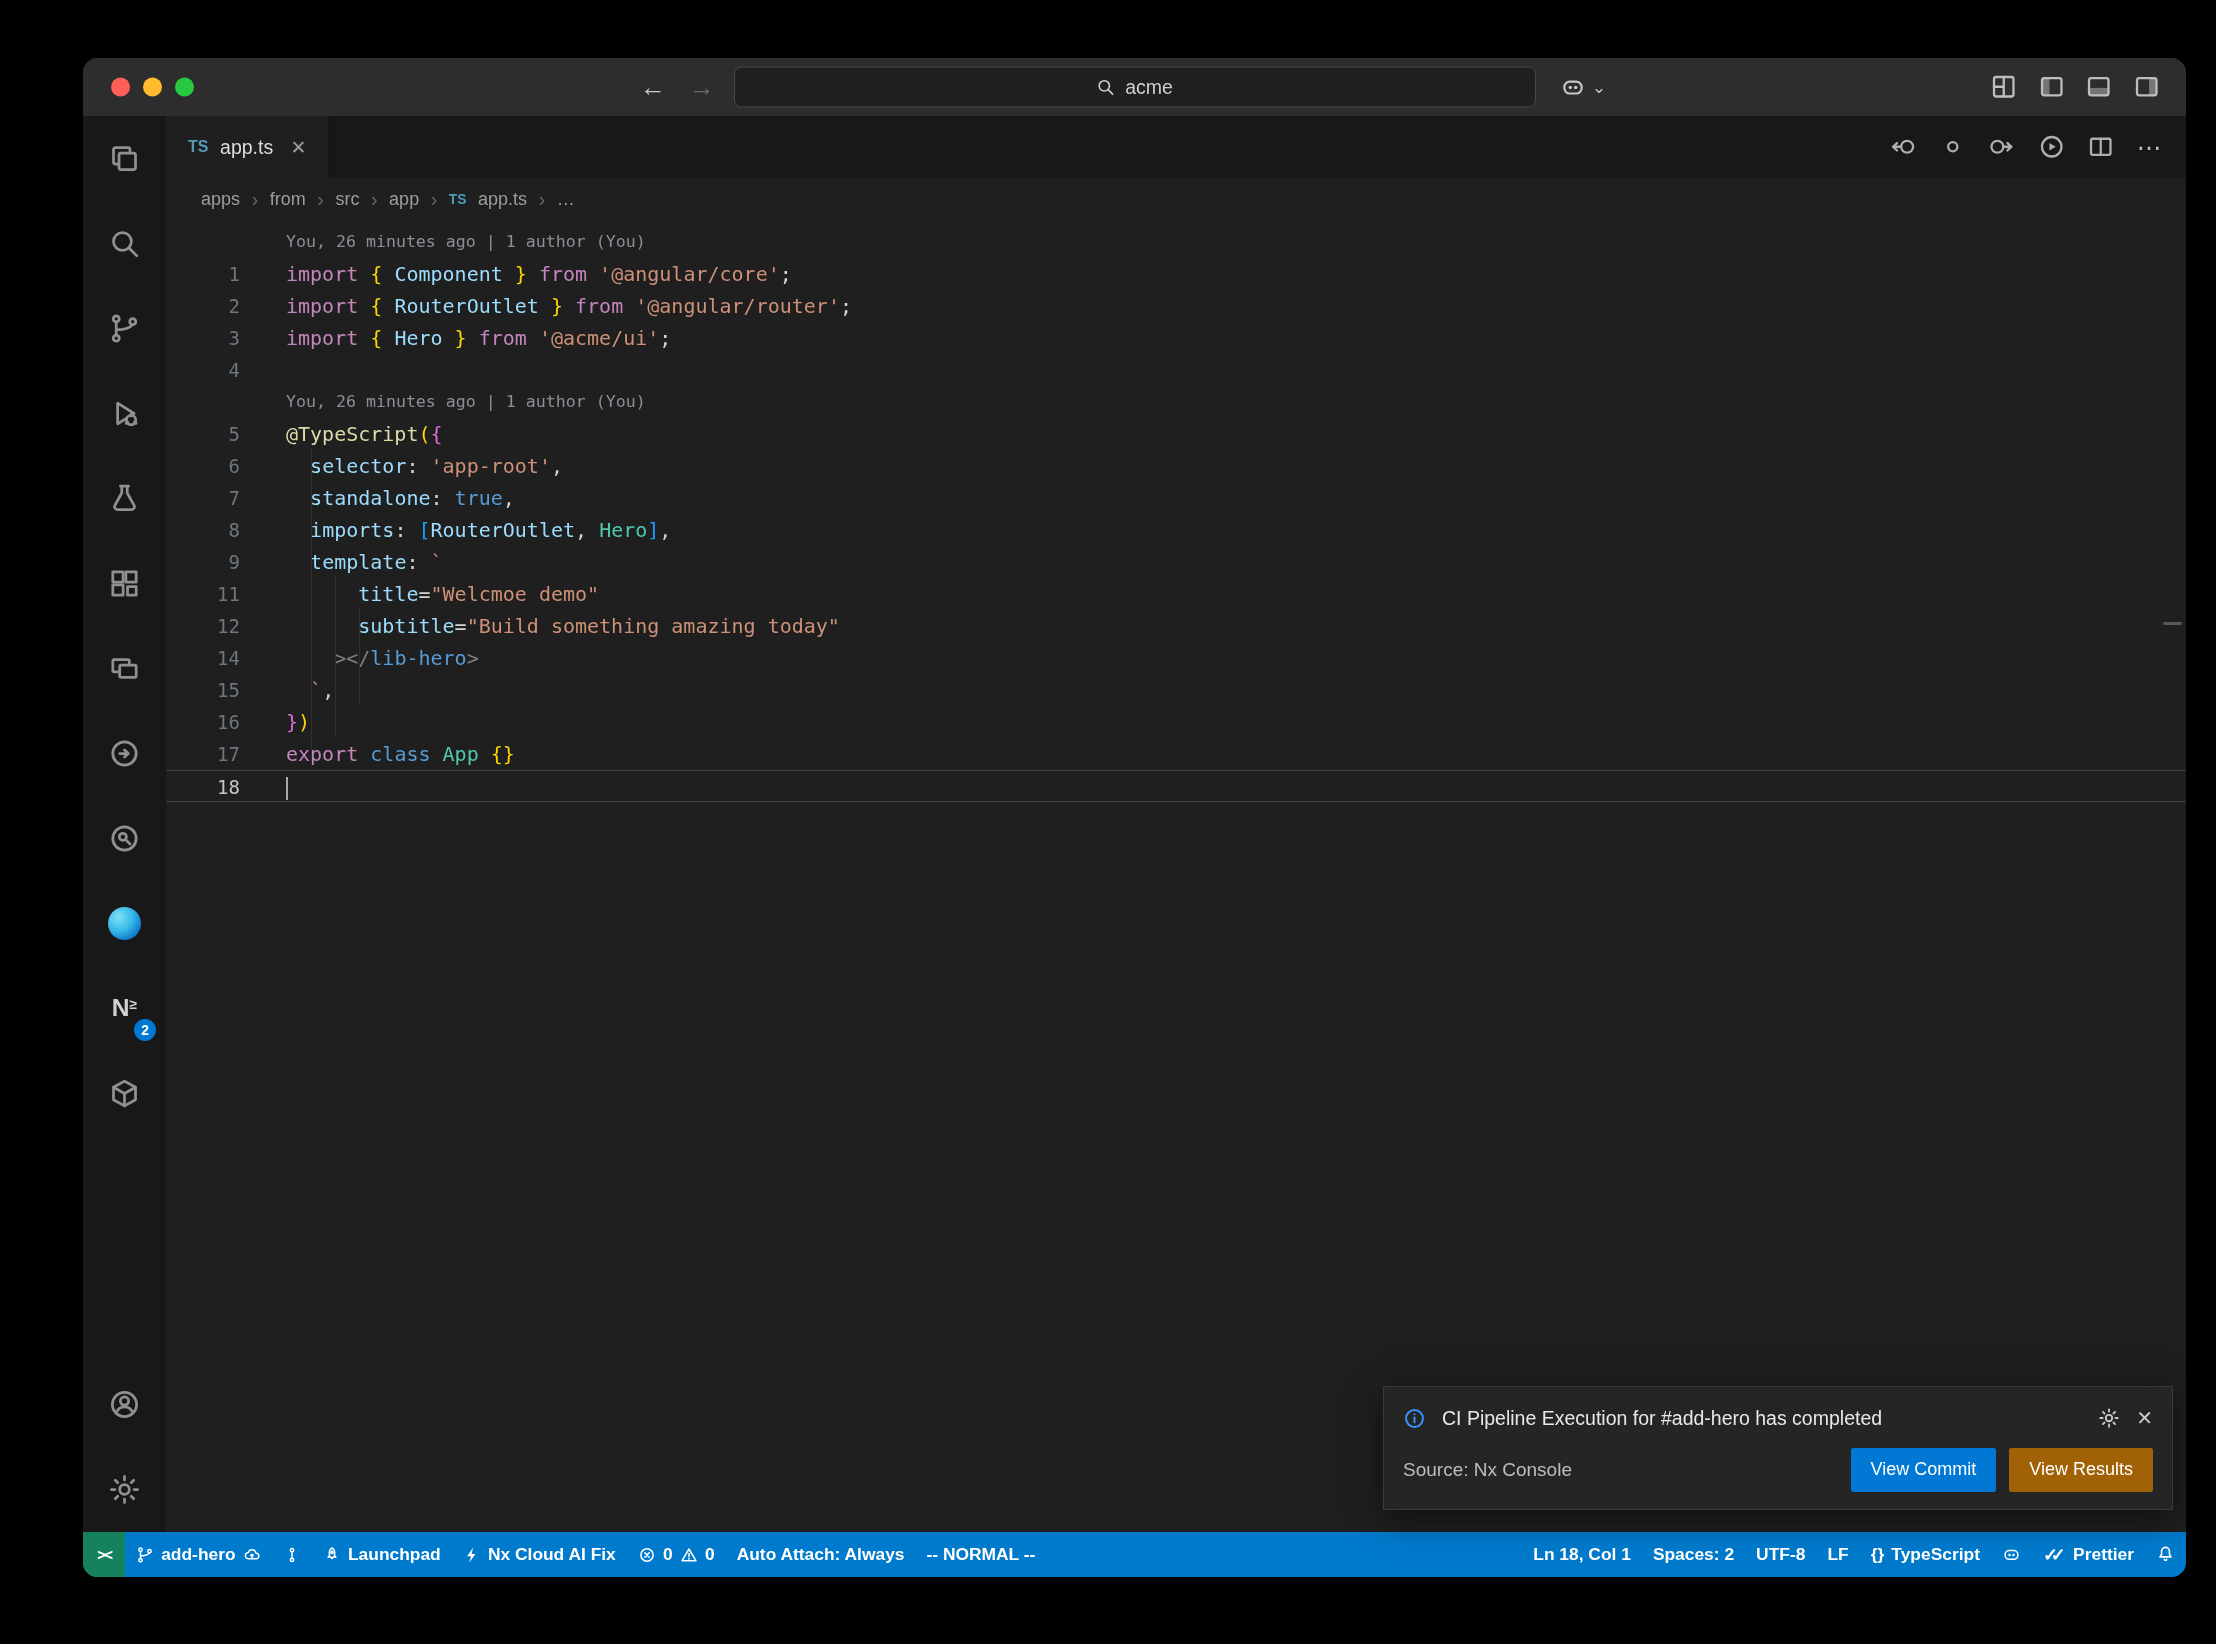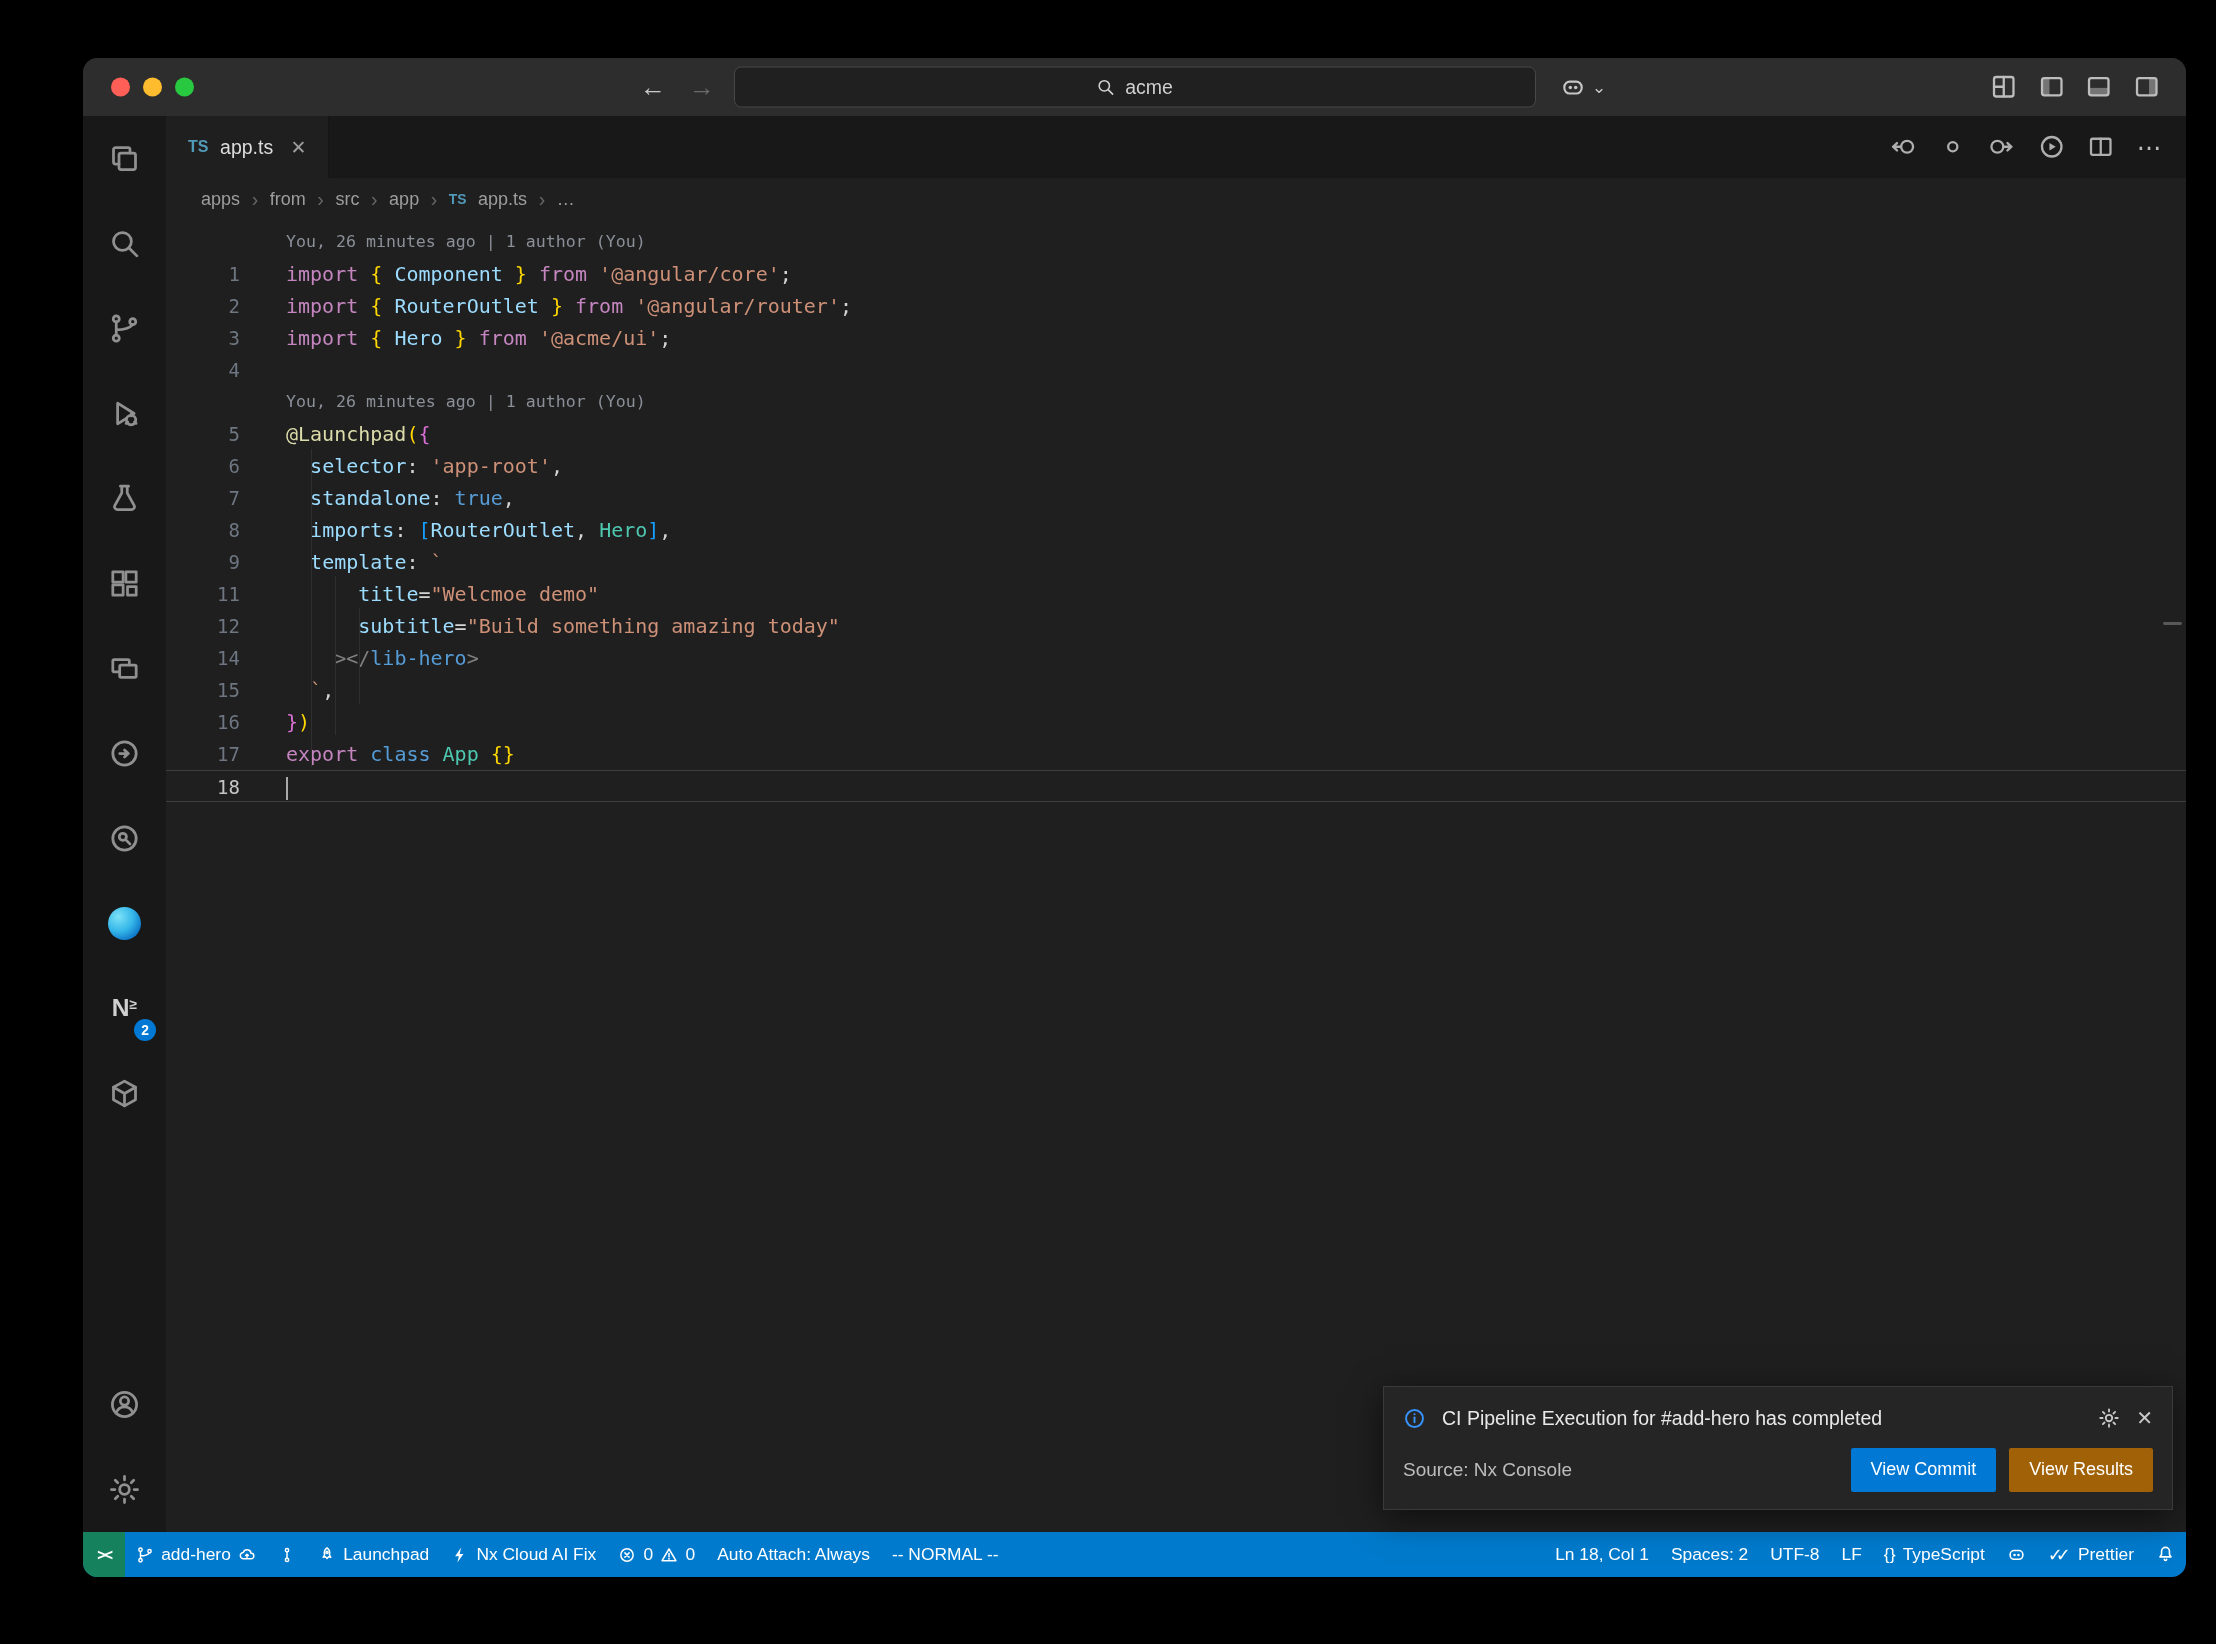--- a/index.html
+++ b/index.html
@@ -64,21 +64,21 @@
   .notif-icon-btn{color:#c9c9c9;}
   .notif-close{color:#c9c9c9;font-size:20px;}
   .notif-foot{display:flex;align-items:center;padding:11.6px 19px 17.4px;font-size:19px;color:#bdbdbd;}
   .notif-buttons{margin-left:auto;display:flex;gap:13px;}
   .btn{height:44px;padding:0 20px;border:none;border-radius:2.2px;font-size:18px;color:#fff;font-family:"Liberation Sans",sans-serif;cursor:pointer;}
   .btn-primary{background:var(--accent,#0078D4);}
   .btn-secondary{background:#a16207;}
 
   
   .statusbar{flex:0 0 45px;background:var(--statusbar,#007ACC);display:flex;align-items:center;color:#fff;font-size:17.4px;}
-  .sb-item{display:flex;align-items:center;gap:7.2px;padding:4px 11px;height:100%;}
+  .sb-item{display:flex;align-items:center;gap:7.2px;padding:4px 11px;height:100%;font-weight:bold;}
   .sb-remote{background:var(--remote,#16825D);width:42px;justify-content:center;padding:0;font-weight:700;font-size:15px;
     letter-spacing:-2.2px;font-family:"DejaVu Sans Mono",monospace;}
   .sb-right{margin-left:auto;display:flex;height:100%;}
   .checks{letter-spacing:-7.2px;margin-right:7.2px;font-size:18px;}
 </style>
 </head>
 <body>
 
 <div class="window">
 
@@ -269,21 +269,21 @@
       </div>
 
       <div class="editor">
         <div>
             <div class="row blame"><span class="ln"></span><span class="code">You, 26 minutes ago | 1 author (You)</span></div>
             <div class="row"><span class="ln">1</span><span class="code"><span style="color: rgb(197, 134, 192);">import </span><span style="color: rgb(255, 215, 0);">{ </span><span style="color: rgb(156, 220, 254);">Component</span><span style="color: rgb(255, 215, 0);"> }</span><span style="color: rgb(197, 134, 192);"> from </span><span style="color: rgb(206, 145, 120);">'@angular/core'</span><span style="color: rgb(212, 212, 212);">;</span></span></div>
             <div class="row"><span class="ln">2</span><span class="code"><span style="color: rgb(197, 134, 192);">import </span><span style="color: rgb(255, 215, 0);">{ </span><span style="color: rgb(156, 220, 254);">RouterOutlet</span><span style="color: rgb(255, 215, 0);"> }</span><span style="color: rgb(197, 134, 192);"> from </span><span style="color: rgb(206, 145, 120);">'@angular/router'</span><span style="color: rgb(212, 212, 212);">;</span></span></div>
             <div class="row"><span class="ln">3</span><span class="code"><span style="color: rgb(197, 134, 192);">import </span><span style="color: rgb(255, 215, 0);">{ </span><span style="color: rgb(156, 220, 254);">Hero</span><span style="color: rgb(255, 215, 0);"> }</span><span style="color: rgb(197, 134, 192);"> from </span><span style="color: rgb(206, 145, 120);">'@acme/ui'</span><span style="color: rgb(212, 212, 212);">;</span></span></div>
             <div class="row"><span class="ln">4</span><span class="code"></span></div>
             <div class="row blame"><span class="ln"></span><span class="code">You, 26 minutes ago | 1 author (You)</span></div>
-            <div class="row"><span class="ln">5</span><span class="code"><span style="color: rgb(220, 220, 170);">@Launchpad</span><span style="color: rgb(255, 215, 0);">(</span><span style="color: rgb(218, 112, 214);">{</span></span></div>
+            <div class="row"><span class="ln">5</span><span class="code"><span style="color: rgb(220, 220, 170);">@TypeScript</span><span style="color: rgb(255, 215, 0);">(</span><span style="color: rgb(218, 112, 214);">{</span></span></div>
             <div class="row"><span class="ln">6</span><span class="code"><span style="color: rgb(212, 212, 212);">  </span><span style="color: rgb(156, 220, 254);">selector</span><span style="color: rgb(212, 212, 212);">: </span><span style="color: rgb(206, 145, 120);">'app-root'</span><span style="color: rgb(212, 212, 212);">,</span></span></div>
             <div class="row"><span class="ln">7</span><span class="code"><span style="color: rgb(212, 212, 212);">  </span><span style="color: rgb(156, 220, 254);">standalone</span><span style="color: rgb(212, 212, 212);">: </span><span style="color: rgb(86, 156, 214);">true</span><span style="color: rgb(212, 212, 212);">,</span></span></div>
             <div class="row"><span class="ln">8</span><span class="code"><span style="color: rgb(212, 212, 212);">  </span><span style="color: rgb(156, 220, 254);">imports</span><span style="color: rgb(212, 212, 212);">: </span><span style="color: rgb(23, 159, 255);">[</span><span style="color: rgb(156, 220, 254);">RouterOutlet</span><span style="color: rgb(212, 212, 212);">, </span><span style="color: rgb(78, 201, 176);">Hero</span><span style="color: rgb(23, 159, 255);">]</span><span style="color: rgb(212, 212, 212);">,</span></span></div>
             <div class="row"><span class="ln">9</span><span class="code"><span style="color: rgb(212, 212, 212);">  </span><span style="color: rgb(156, 220, 254);">template</span><span style="color: rgb(212, 212, 212);">: </span><span style="color: rgb(206, 145, 120);">`</span></span></div>
             <div class="row"><span class="ln">11</span><span class="code"><span style="color: rgb(212, 212, 212);">      </span><span style="color: rgb(156, 220, 254);">title</span><span style="color: rgb(212, 212, 212);">=</span><span style="color: rgb(206, 145, 120);">"Welcmoe demo"</span></span></div>
             <div class="row"><span class="ln">12</span><span class="code"><span style="color: rgb(212, 212, 212);">      </span><span style="color: rgb(156, 220, 254);">subtitle</span><span style="color: rgb(212, 212, 212);">=</span><span style="color: rgb(206, 145, 120);">"Build something amazing today"</span></span></div>
             <div class="row"><span class="ln">14</span><span class="code"><span style="color: rgb(212, 212, 212);">    </span><span style="color: rgb(128, 128, 128);">&gt;&lt;/</span><span style="color: rgb(86, 156, 214);">lib-hero</span><span style="color: rgb(128, 128, 128);">&gt;</span></span></div>
             <div class="row"><span class="ln">15</span><span class="code"><span style="color: rgb(212, 212, 212);">  </span><span style="color: rgb(206, 145, 120);">`</span><span style="color: rgb(212, 212, 212);">,</span></span></div>
             <div class="row"><span class="ln">16</span><span class="code"><span style="color: rgb(218, 112, 214);">}</span><span style="color: rgb(255, 215, 0);">)</span></span></div>
             <div class="row"><span class="ln">17</span><span class="code"><span style="color: rgb(197, 134, 192);">export </span><span style="color: rgb(86, 156, 214);">class </span><span style="color: rgb(78, 201, 176);">App </span><span style="color: rgb(255, 215, 0);">{}</span></span></div>

